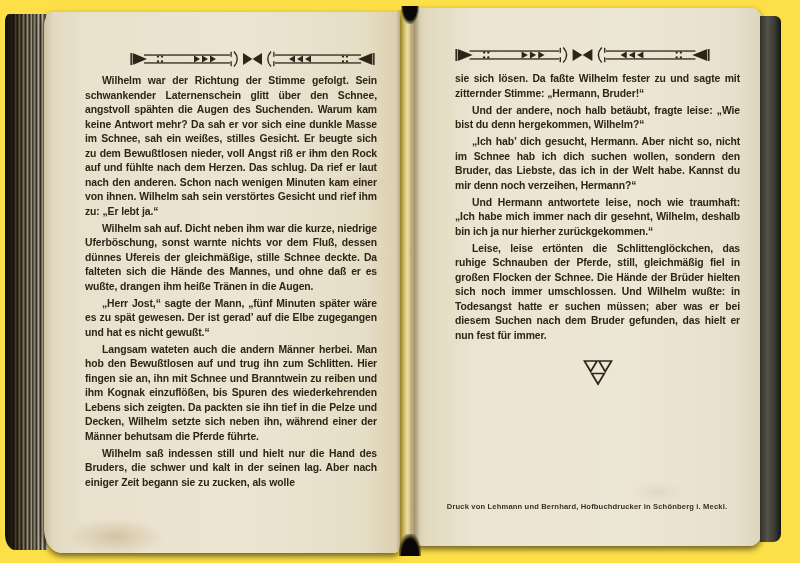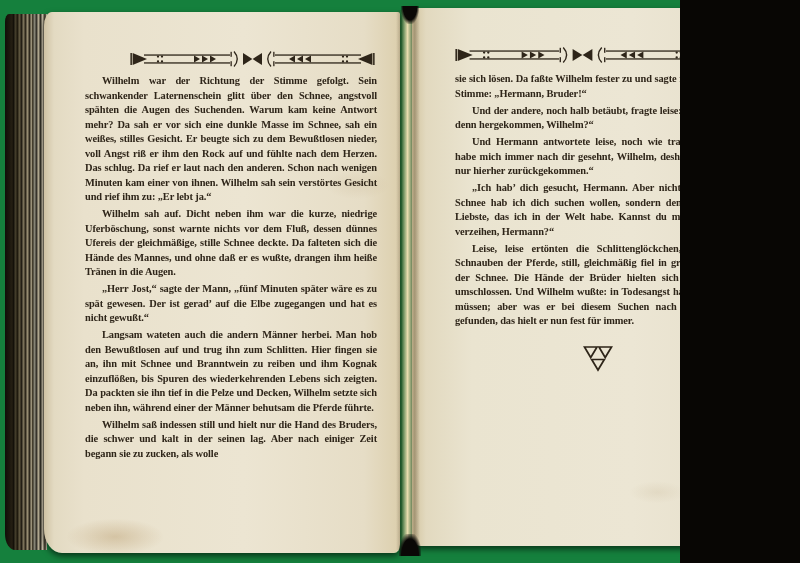--- a/index.html
+++ b/index.html
@@ -1,17 +1,17 @@
 <!DOCTYPE html>
 <html><head>
 <meta charset="utf-8">
 <style>
   html,body{margin:0;padding:0;background:#080604;}
-  .photo{position:relative;width:680px;height:563px;background:#15803d;overflow:hidden;
-         font-family:Liberation Serif, serif;}
+  .photo{position:relative;width:800px;height:563px;background:#fde047;overflow:hidden;
+         font-family:Liberation Sans, sans-serif;}
   
   .page-stack{position:absolute;left:5px;top:14px;width:42px;height:536px;
     background:linear-gradient(90deg,
       #100d08 0px,#241e12 7px,#0e0b06 9px,
       #4b4430 10px,#171208 13px,
       #6b6248 14px,#14100a 17px,
       #8e8468 18px,#1a150c 21px,
       #b0a486 22px,#141008 25px,
       #c5bb9e 26px,#191408 28px,
       #9a9888 29px,#23201a 32px,
@@ -118,33 +118,34 @@
           <rect x="100.5" y="11.2" width="1.3" height="5"></rect>
           <path d="M104 1.5 Q110.5 9 104 16.5" fill="none" stroke="#2e2519" stroke-width="1.3"></path>
           <polygon points="113,3 113,15 122.4,9"></polygon>
         </g>
         <use href="#halfR" transform="translate(245,0) scale(-1,1)"></use>
       </g>
     </svg>
     <div class="text-col text-col-right">
       <p class="no-indent">sie sich lösen. Da faßte Wilhelm fester zu und sagte mit zitternder Stimme: „Hermann, Bruder!“</p>
       <p>Und der andere, noch halb betäubt, fragte leise: „Wie bist du denn hergekommen, Wilhelm?“</p>
+      <p>„Ich hab’ dich gesucht, Hermann. Aber nicht so, nicht im Schnee hab ich dich suchen wollen, sondern den Bruder, das Liebste, das ich in der Welt habe. Kannst du mir denn noch verzeihen, Hermann?“</p>
       <p>Und Hermann antwortete leise, noch wie traumhaft: „Ich habe mich immer nach dir gesehnt, Wilhelm, deshalb bin ich ja nur hierher zurückgekommen.“</p>
-      <p>„Ich hab’ dich gesucht, Hermann. Aber nicht so, nicht im Schnee hab ich dich suchen wollen, sondern den Bruder, das Liebste, das ich in der Welt habe. Kannst du mir denn noch verzeihen, Hermann?“</p>
       <p>Leise, leise ertönten die Schlittenglöckchen, das ruhige Schnauben der Pferde, still, gleichmäßig fiel in großen Flocken der Schnee. Die Hände der Brüder hielten sich noch immer umschlossen. Und Wilhelm wußte: in Todesangst hatte er suchen müssen; aber was er bei diesem Suchen nach dem Bruder gefunden, das hielt er nun fest für immer.</p>
       <div class="end-ornament">
         <svg width="32" height="28" viewBox="0 0 32 28">
           <g fill="none" stroke="#2e2519" stroke-width="1.7" stroke-linejoin="miter">
             <polygon points="2.5,2 15,2 8.7,12.5"></polygon>
             <polygon points="17,2 29.5,2 23.2,12.5"></polygon>
             <polygon points="9.7,14.5 22.3,14.5 16,25"></polygon>
           </g>
         </svg>
       </div>
     </div>
+    <div class="colophon">Druck von Lehmann und Bernhard, Hofbuchdrucker in Schönberg i. Meckl.</div>
   </div>
 
   <div class="gutter"></div>
   <div class="gutter-notch-top"></div>
   <div class="gutter-notch-bottom"></div>
   <div class="cover-edge"></div>
 
 </div>
 
 </body></html>

